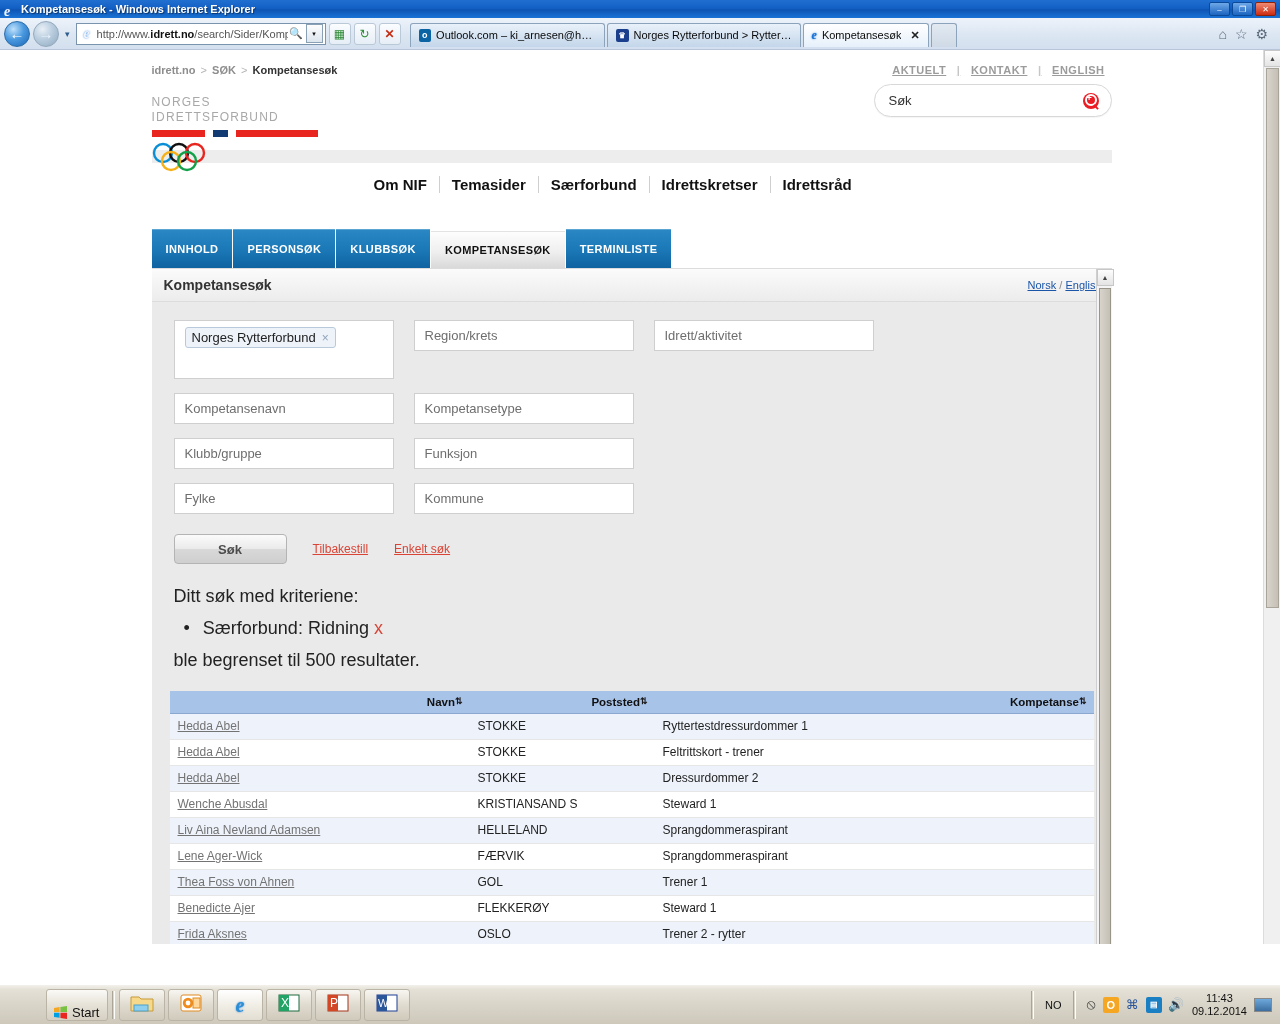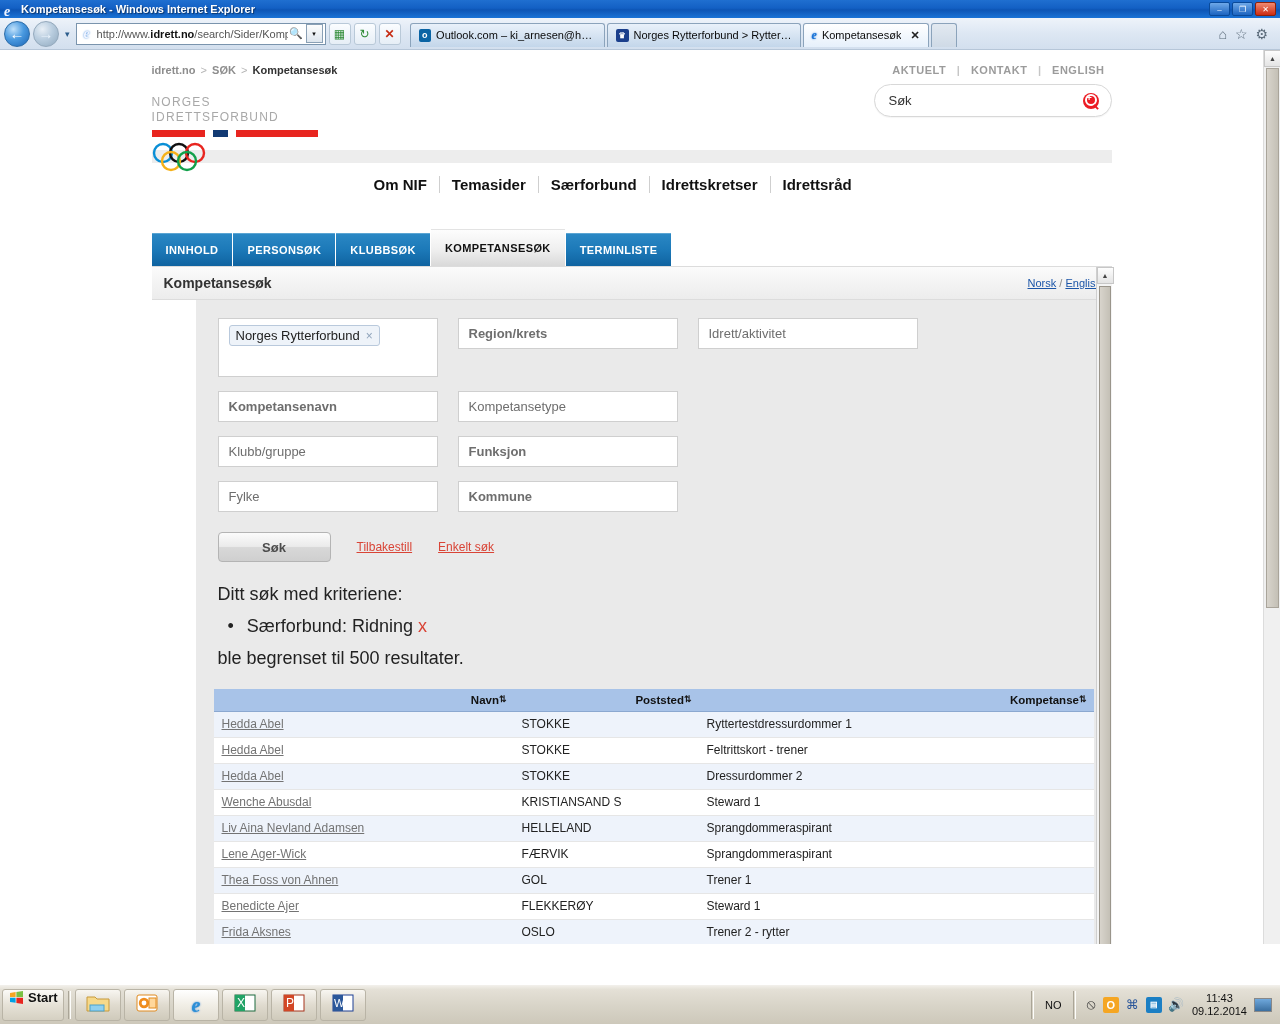--- a/index.html
+++ b/index.html
@@ -149,21 +149,21 @@
   .toprow { display: flex; align-items: flex-start; padding-top: 14px; }
   .breadcrumb { font-size: 11px; color: #9a9a9a; }
   .breadcrumb .bc-link { color: #8d8d8d; font-weight: bold; }
   .breadcrumb .bc-sep { color: #b5b5b5; padding: 0 2px; }
   .breadcrumb .bc-cur { color: #333; font-weight: bold; }
 
   .toplinks {
     margin-left: auto; font-size: 11px; letter-spacing: .5px;
     color: #9b9b9b; font-weight: bold;
   }
-  .toplinks span { padding: 0 7px; }
+  .toplinks span { padding: 0 7px; text-decoration: underline; }
   .toplinks .sep { color: #c6c6c6; padding: 0; }
 
   .searchbox {
     margin-left: auto; margin-top: 8px;
     width: 238px; height: 33px;
     border: 1px solid #d8d8d8;
     border-radius: 17px;
     background: #fff;
     display: flex; align-items: center;
     padding: 0 12px;
@@ -213,21 +213,21 @@
     display: flex; align-items: center;
     padding-left: 210px;
     font-size: 15px; font-weight: bold; color: #111;
   }
   .mainnav a { padding: 0 12px; color: #111; text-decoration: none; }
   .mainnav .divider { width: 1px; height: 17px; background: #cfcfcf; }
 
   
   .subtabs { display: flex; margin-top: 24px; align-items: flex-end; gap: 1px; }
   .stab {
-    height: 33px; padding: 0 14px;
+    height: 39px; padding: 0 14px;
     display: flex; align-items: center;
     font-size: 11px; font-weight: bold; letter-spacing: .4px;
     color: #fff;
     background: linear-gradient(to bottom,#2a87c4 0%, #1c79b8 50%, #0f63a0 100%);
     border-top: 1px solid #5ba5d3;
   }
   .stab.sel {
     color: #111;
     background: linear-gradient(to bottom,#fdfdfd 0%, #efefef 55%, #d9d9d9 100%);
     border-top: 1px solid #e3e3e3;
@@ -241,33 +241,33 @@
     height: 33px;
     background: linear-gradient(to bottom,#fbfbfb,#ececec);
     border-bottom: 1px solid #dcdcdc;
     display: flex; align-items: center;
     padding: 0 10px 0 12px;
   }
   .panel-title { font-size: 14px; font-weight: bold; color: #333; }
   .lang { margin-left: auto; font-size: 11px; color: #888; }
   .lang a { color: #1b55a8; text-decoration: underline; }
 
-  .panel-body { background: #eaeaea; padding: 18px 0 10px 0; margin-left: 44px; }
+  .panel-body { background: #eaeaea; padding: 18px 0 10px 0; }
 
   .form-grid { padding-left: 22px; }
   .frow { display: flex; gap: 20px; margin-bottom: 14px; }
   .fld {
     background: #fff; border: 1px solid #cfcfcf;
     height: 31px;
     display: flex; align-items: center;
     padding: 0 10px;
     font-size: 13px; color: #6e6e6e;
   }
   .fld.w1 { width: 220px; }
-  .fld.w2 { width: 220px; font-weight: bold; }
+  .fld.w2 { width: 220px; }
   .fld.w3 { width: 220px; }
   .fld.tall { height: 59px; align-items: flex-start; padding-top: 6px; }
 
   .chip {
     display: inline-flex; align-items: center; gap: 6px;
     border: 1px solid #b9c9dc; border-radius: 3px;
     background: #eef3f9;
     padding: 2px 6px;
     font-size: 13px; color: #222;
   }
@@ -349,26 +349,26 @@
   
   .taskbar {
     position: absolute; left: 0; right: 0; bottom: 0; height: 40px;
     background: linear-gradient(to bottom,#f3f1ec 0%,#e4e0d6 12%,#d9d5c9 50%,#cdc8ba 100%);
     border-top: 1px solid #fff;
     display: flex; align-items: center;
     padding: 0 2px;
   }
   .startbtn {
     height: 32px; width: 62px;
-    display: flex; align-items: flex-start; gap: 4px;
+    display: flex; align-items: flex-end; gap: 4px;
     padding-left: 6px;
     border: 1px solid #b9b4a6;
     border-radius: 3px;
     background: linear-gradient(to bottom,#fbfaf7,#e6e2d7 50%,#d5d0c2);
-    font-size: 13px; font-weight: bold; color: #111;
+    font-size: 13px; font-weight: normal; color: #111; margin-left: 44px;
   }
   .winlogo { width: 15px; height: 15px; position: relative; }
   .tb-sep { width: 3px; height: 28px; margin: 0 4px; border-left: 1px solid #aaa597; border-right: 1px solid #fdfdfb; }
   .tb-item {
     width: 46px; height: 32px;
     border: 1px solid #b9b4a6;
     border-radius: 3px;
     background: linear-gradient(to bottom,#f8f6f1,#e0dbcf 50%,#cfcabb);
     display: flex; align-items: center; justify-content: center;
     margin-right: 3px;

